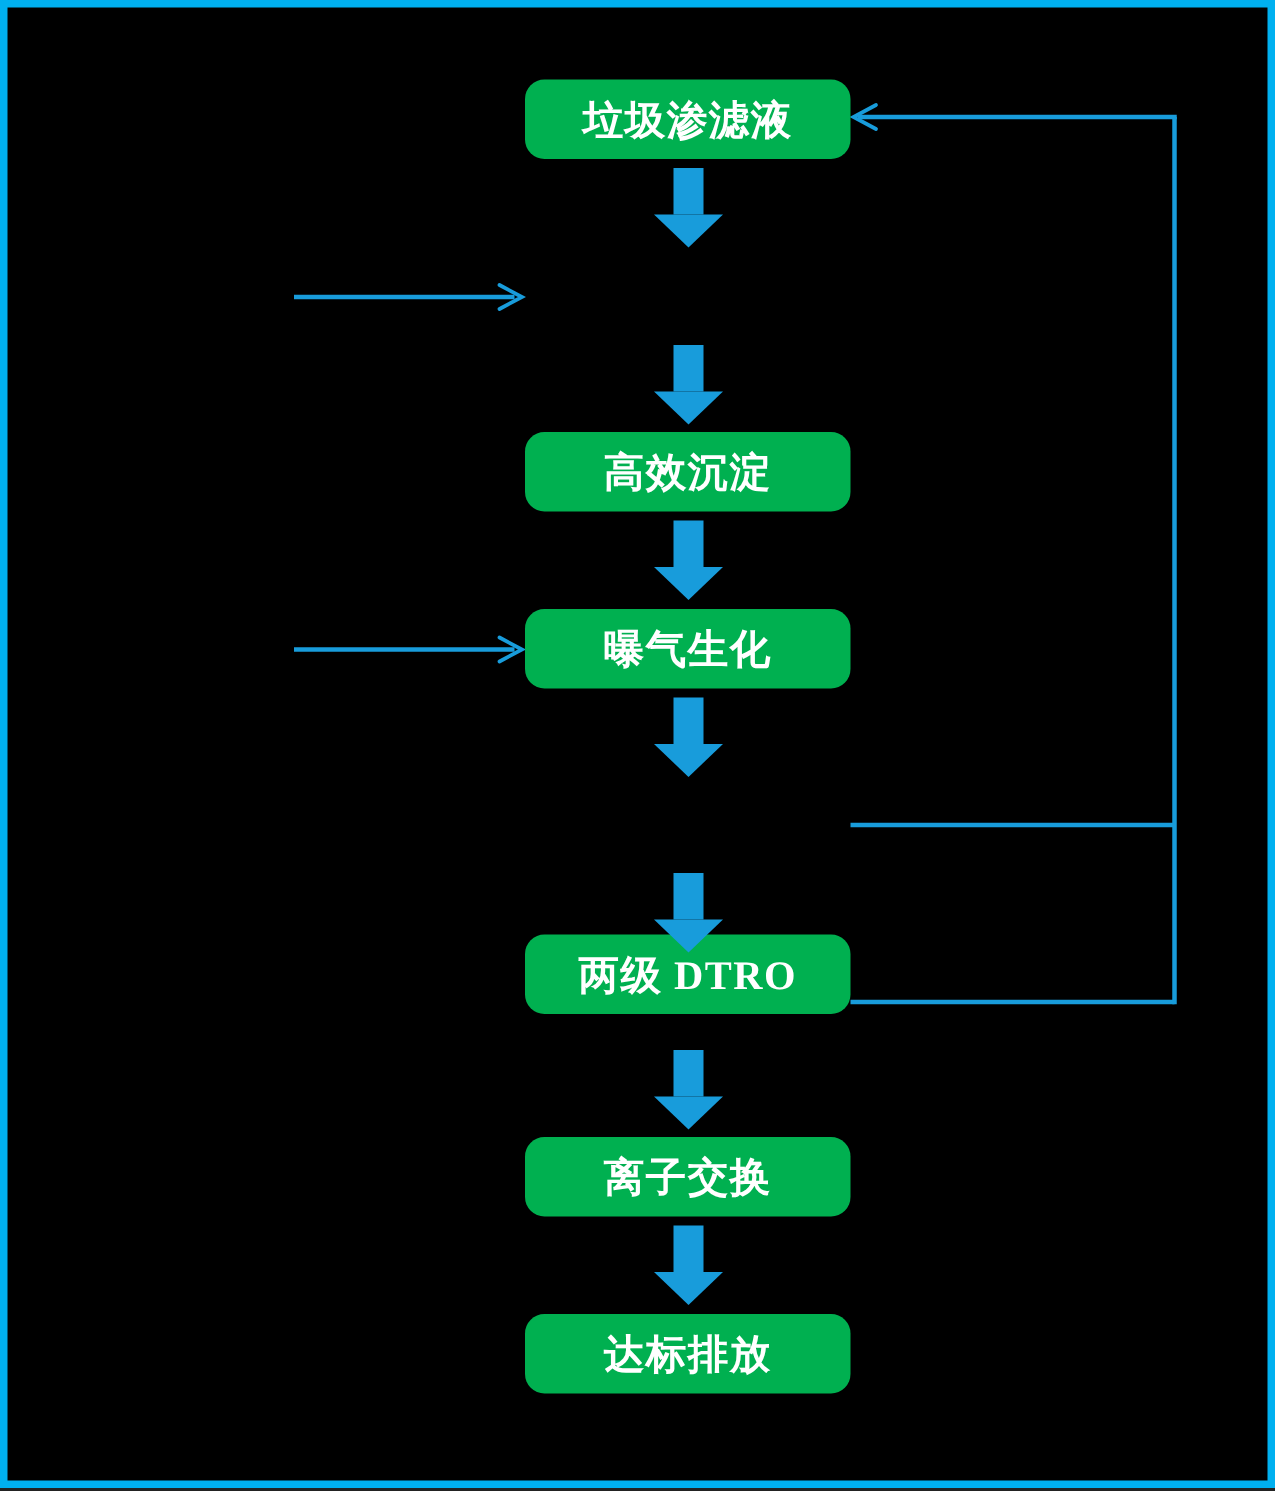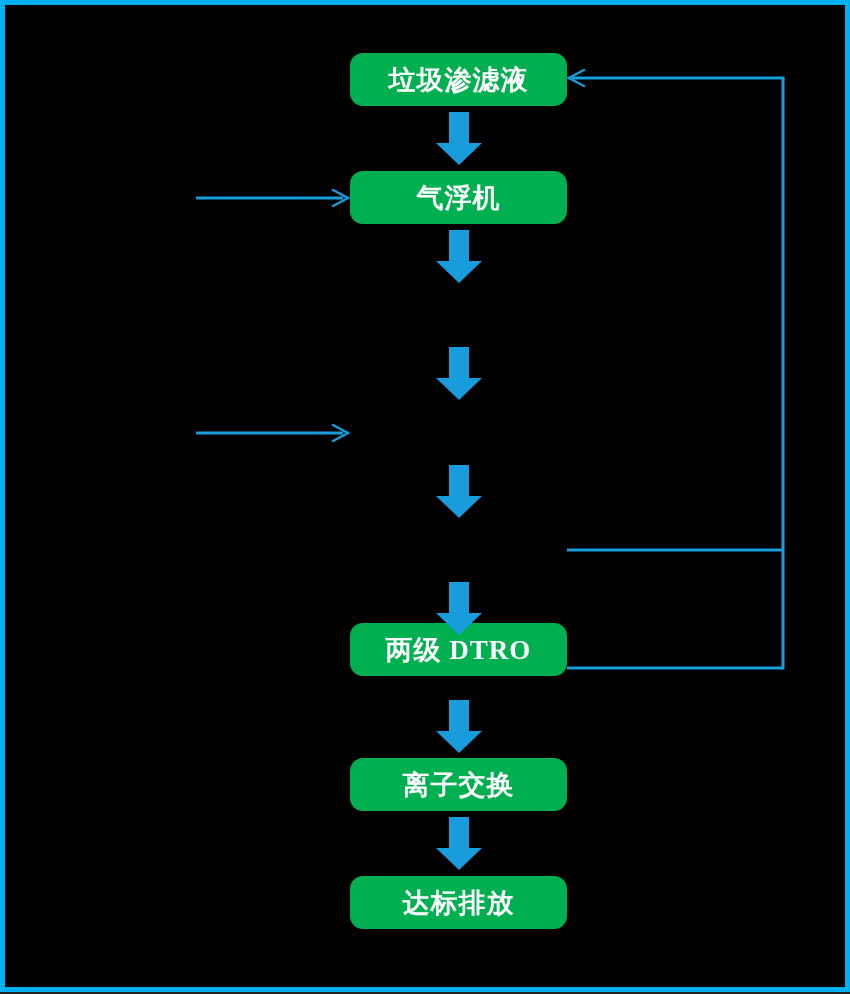--- a/index.html
+++ b/index.html
@@ -107,22 +107,25 @@
 
     <path d="M783 669.5 V78"></path>
 
     <path d="M784.5 78 H572"></path>
     <path class="head" d="M584 70 L569 78 L584 86"></path>
   </svg>
 
   <div class="node" style="top:53px">
     <span class="node-label">垃圾渗滤液</span>
   </div>
-  <div class="node" style="top:171px">
-    <span class="node-label">气浮机</span>
+  <div class="node" style="top:288px">
+    <span class="node-label">高效沉淀</span>
+  </div>
+  <div class="node" style="top:406px">
+    <span class="node-label">曝气生化</span>
   </div>
   <div class="node" style="top:623px">
     <span class="node-label">两级 DTRO</span>
   </div>
   <div class="node" style="top:876px">
     <span class="node-label">达标排放</span>
   </div>
   <div class="node" style="top:758px">
     <span class="node-label">离子交换</span>
   </div>

